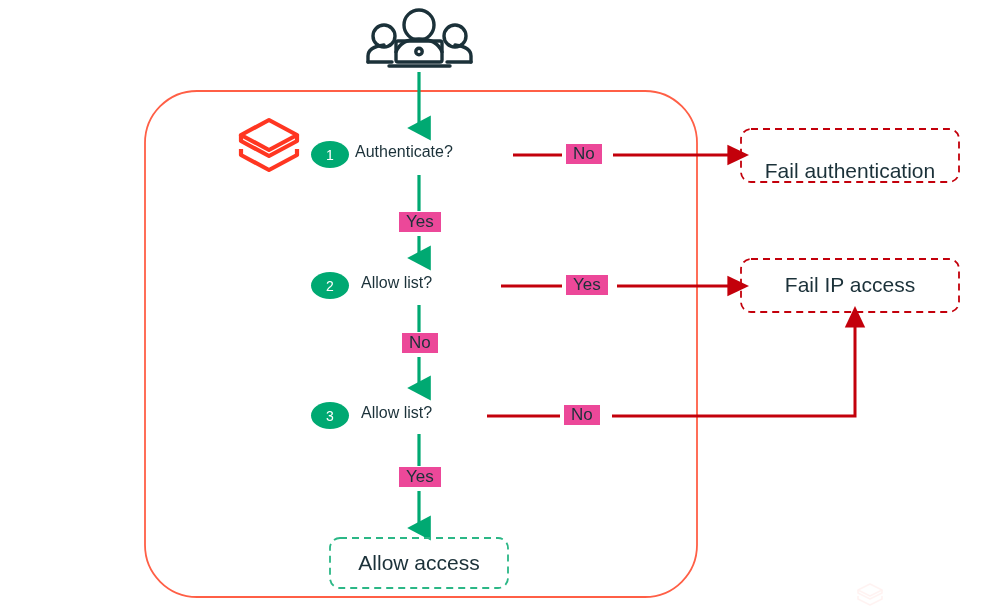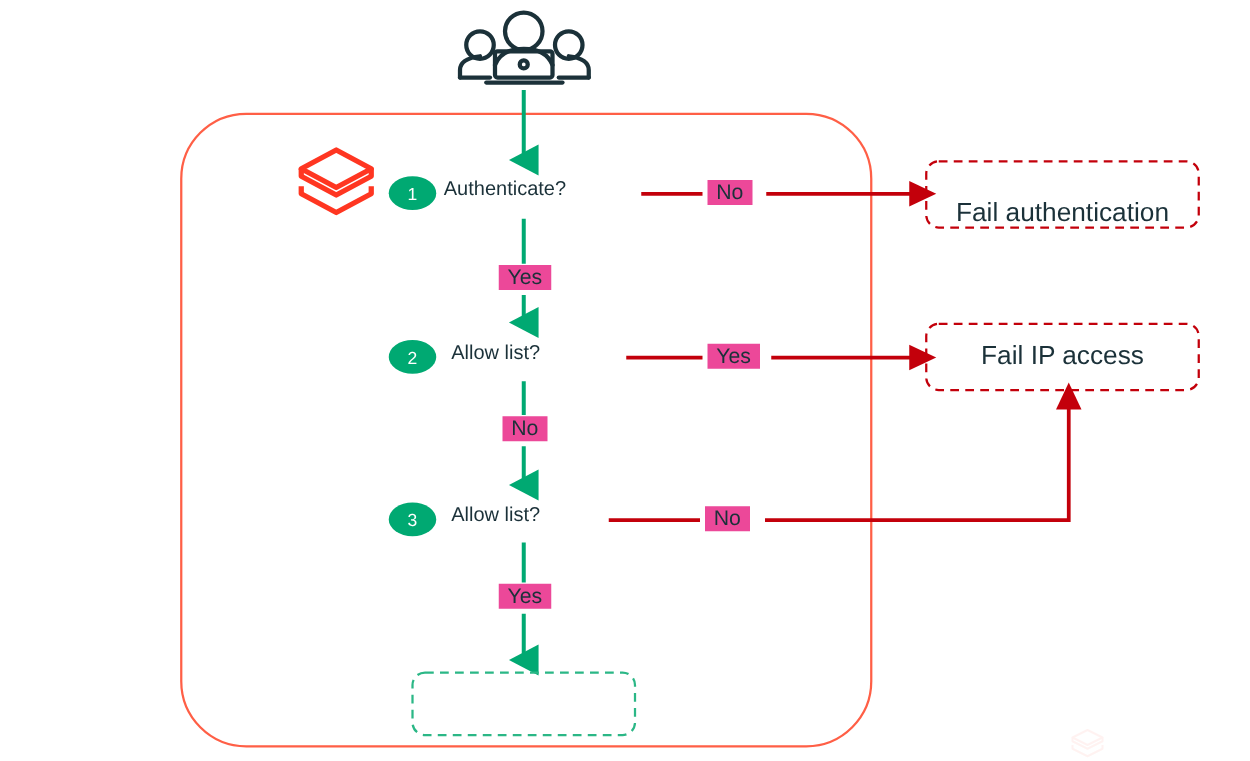--- a/index.html
+++ b/index.html
@@ -159,15 +159,16 @@
   <div class="edge-label" style="left:399px; top:212px;">Yes</div>
   <div class="edge-label" style="left:402px; top:333px;">No</div>
   <div class="edge-label" style="left:399px; top:467px;">Yes</div>
 
   <div class="edge-label" style="left:566px; top:144px;">No</div>
   <div class="edge-label" style="left:566px; top:275px;">Yes</div>
   <div class="edge-label" style="left:564px; top:405px;">No</div>
 
   <div class="box-label" style="left:741px; top:143px; width:218px;margin-top:16px;">Fail authentication</div>
   <div class="box-label" style="left:741px; top:273px; width:218px;">Fail IP access</div>
+  <div class="box-label" style="left:330px; top:551px; width:178px;">Allow access</div>
 
 
 </div>
 
 </body></html>

